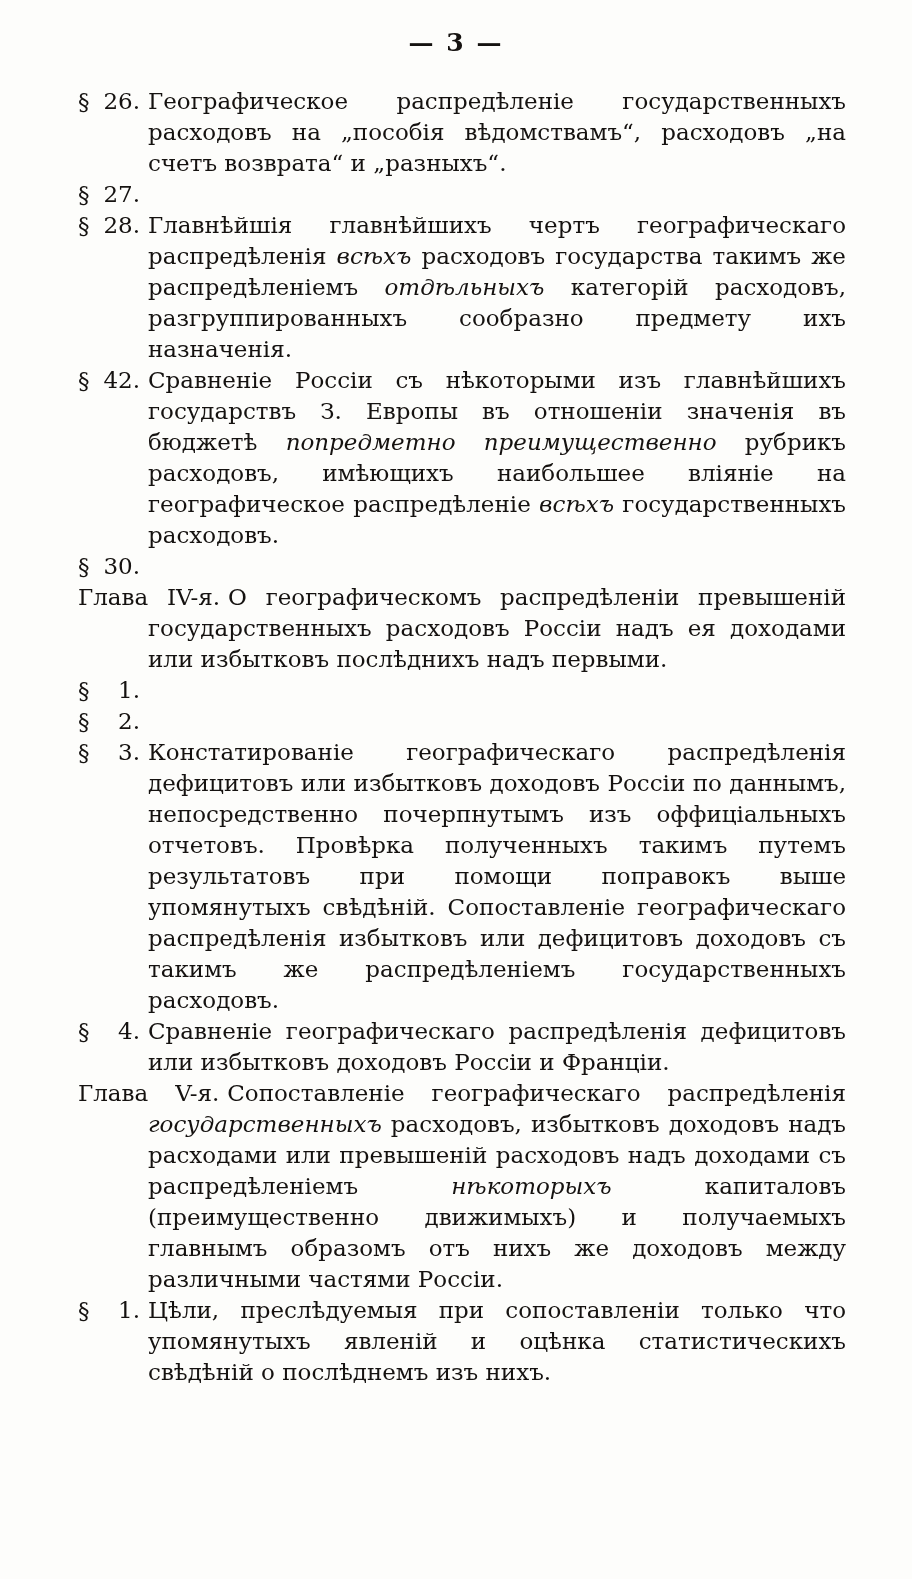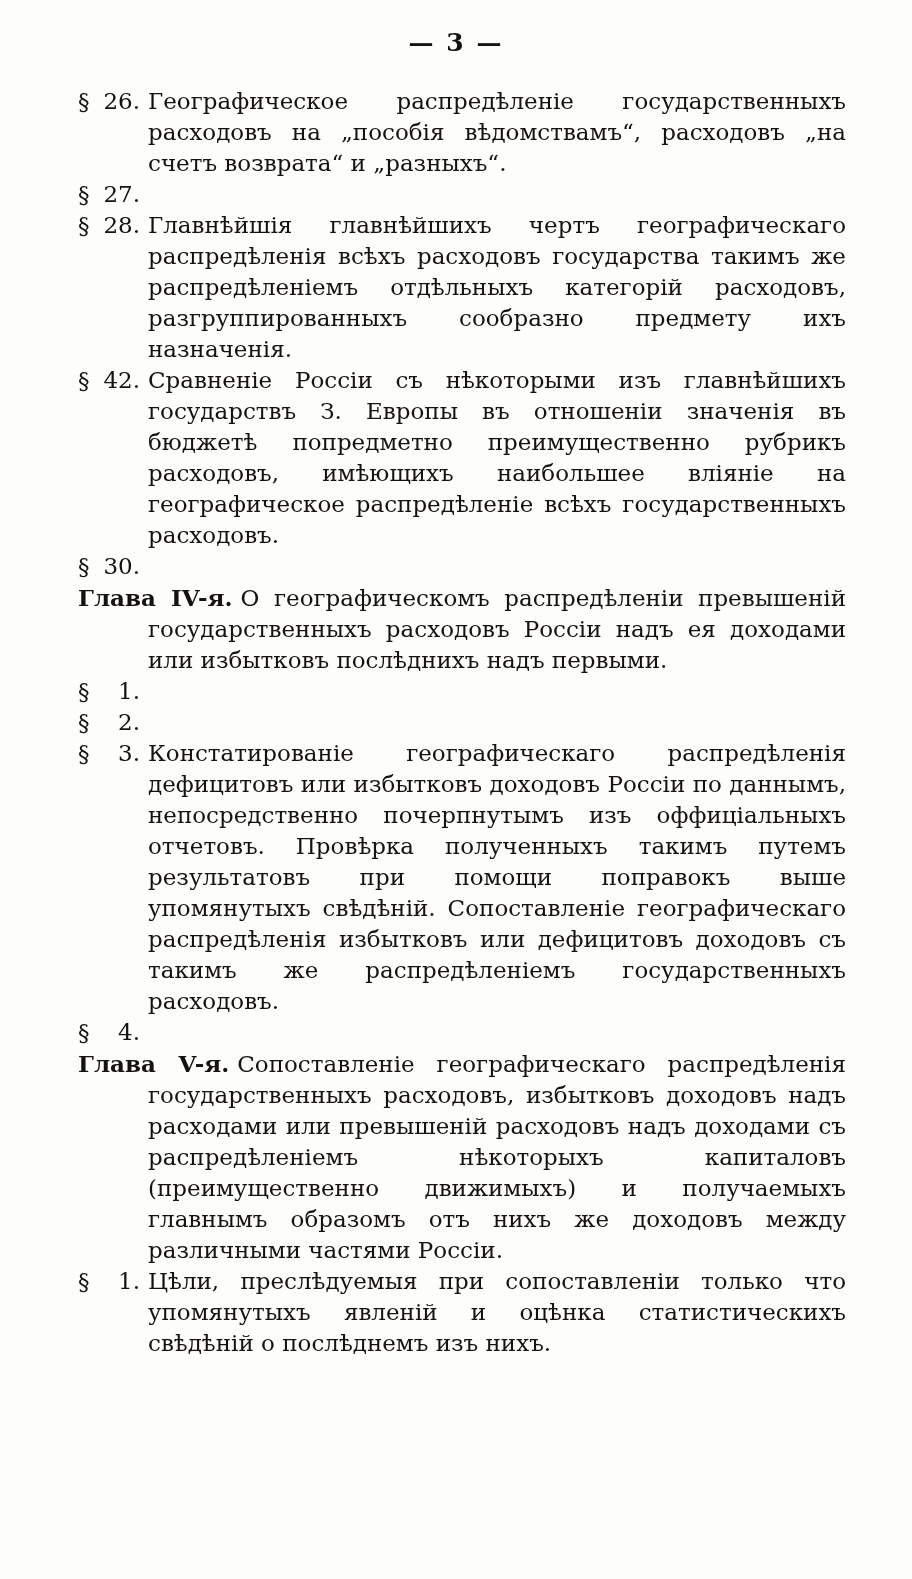--- a/index.html
+++ b/index.html
@@ -44,24 +44,25 @@
   .entry-label {
     text-indent: 0;
   }
   .entry.section .entry-label {
     display: inline-flex;
     width: 62px;
     justify-content: space-between;
     margin-right: 8px;
   }
   .entry.chapter .entry-label {
-    font-weight: bold;
+    font-weight: normal;
     margin-right: 8px;
   }
   .entry-text .italic {
+    font-style: italic;
   }
 </style>
 </head>
 <body>
 
 <div class="page">
   <div class="page-header">— 3 —</div>
   <div class="toc">
   <div class="entry section"><span class="entry-label">
           <span>§</span>
@@ -101,21 +102,21 @@
         </span></div>
 
   <div class="entry section"><span class="entry-label">
           <span>§</span>
           <span>3.</span>
         </span><span class="entry-text"><span>Констатированіе географическаго распредѣленія дефицитовъ или избытковъ доходовъ Россіи по даннымъ, непосредственно почерпнутымъ изъ оффиціальныхъ отчетовъ. Провѣрка полученныхъ такимъ путемъ результатовъ при помощи поправокъ выше упомянутыхъ свѣдѣній. Сопоставленіе географическаго распредѣленія избытковъ или дефицитовъ доходовъ съ такимъ же распредѣленіемъ государственныхъ расходовъ.</span></span></div>
 
   <div class="entry section"><span class="entry-label">
           <span>§</span>
           <span>4.</span>
-        </span></div>
+        </span><span class="entry-text"><span>Сравненіе географическаго распредѣленія дефицитовъ или избытковъ доходовъ Россіи и Франціи.</span></span></div>
 
   <div class="entry chapter"><span class="entry-label">Глава V-я.</span><span class="entry-text"><span>Сопоставленіе географическаго распредѣленія </span><span class="italic">государственныхъ</span><span> расходовъ, избытковъ доходовъ надъ расходами или превышеній расходовъ надъ доходами съ распредѣленіемъ </span><span class="italic">нѣкоторыхъ</span><span> капиталовъ (преимущественно движимыхъ) и получаемыхъ главнымъ образомъ отъ нихъ же доходовъ между различными частями Россіи.</span></span></div>
 
   <div class="entry section"><span class="entry-label">
           <span>§</span>
           <span>1.</span>
         </span><span class="entry-text"><span>Цѣли, преслѣдуемыя при сопоставленіи только что упомянутыхъ явленій и оцѣнка статистическихъ свѣдѣній о послѣднемъ изъ нихъ.</span></span></div>
 </div>
 </div>
 

